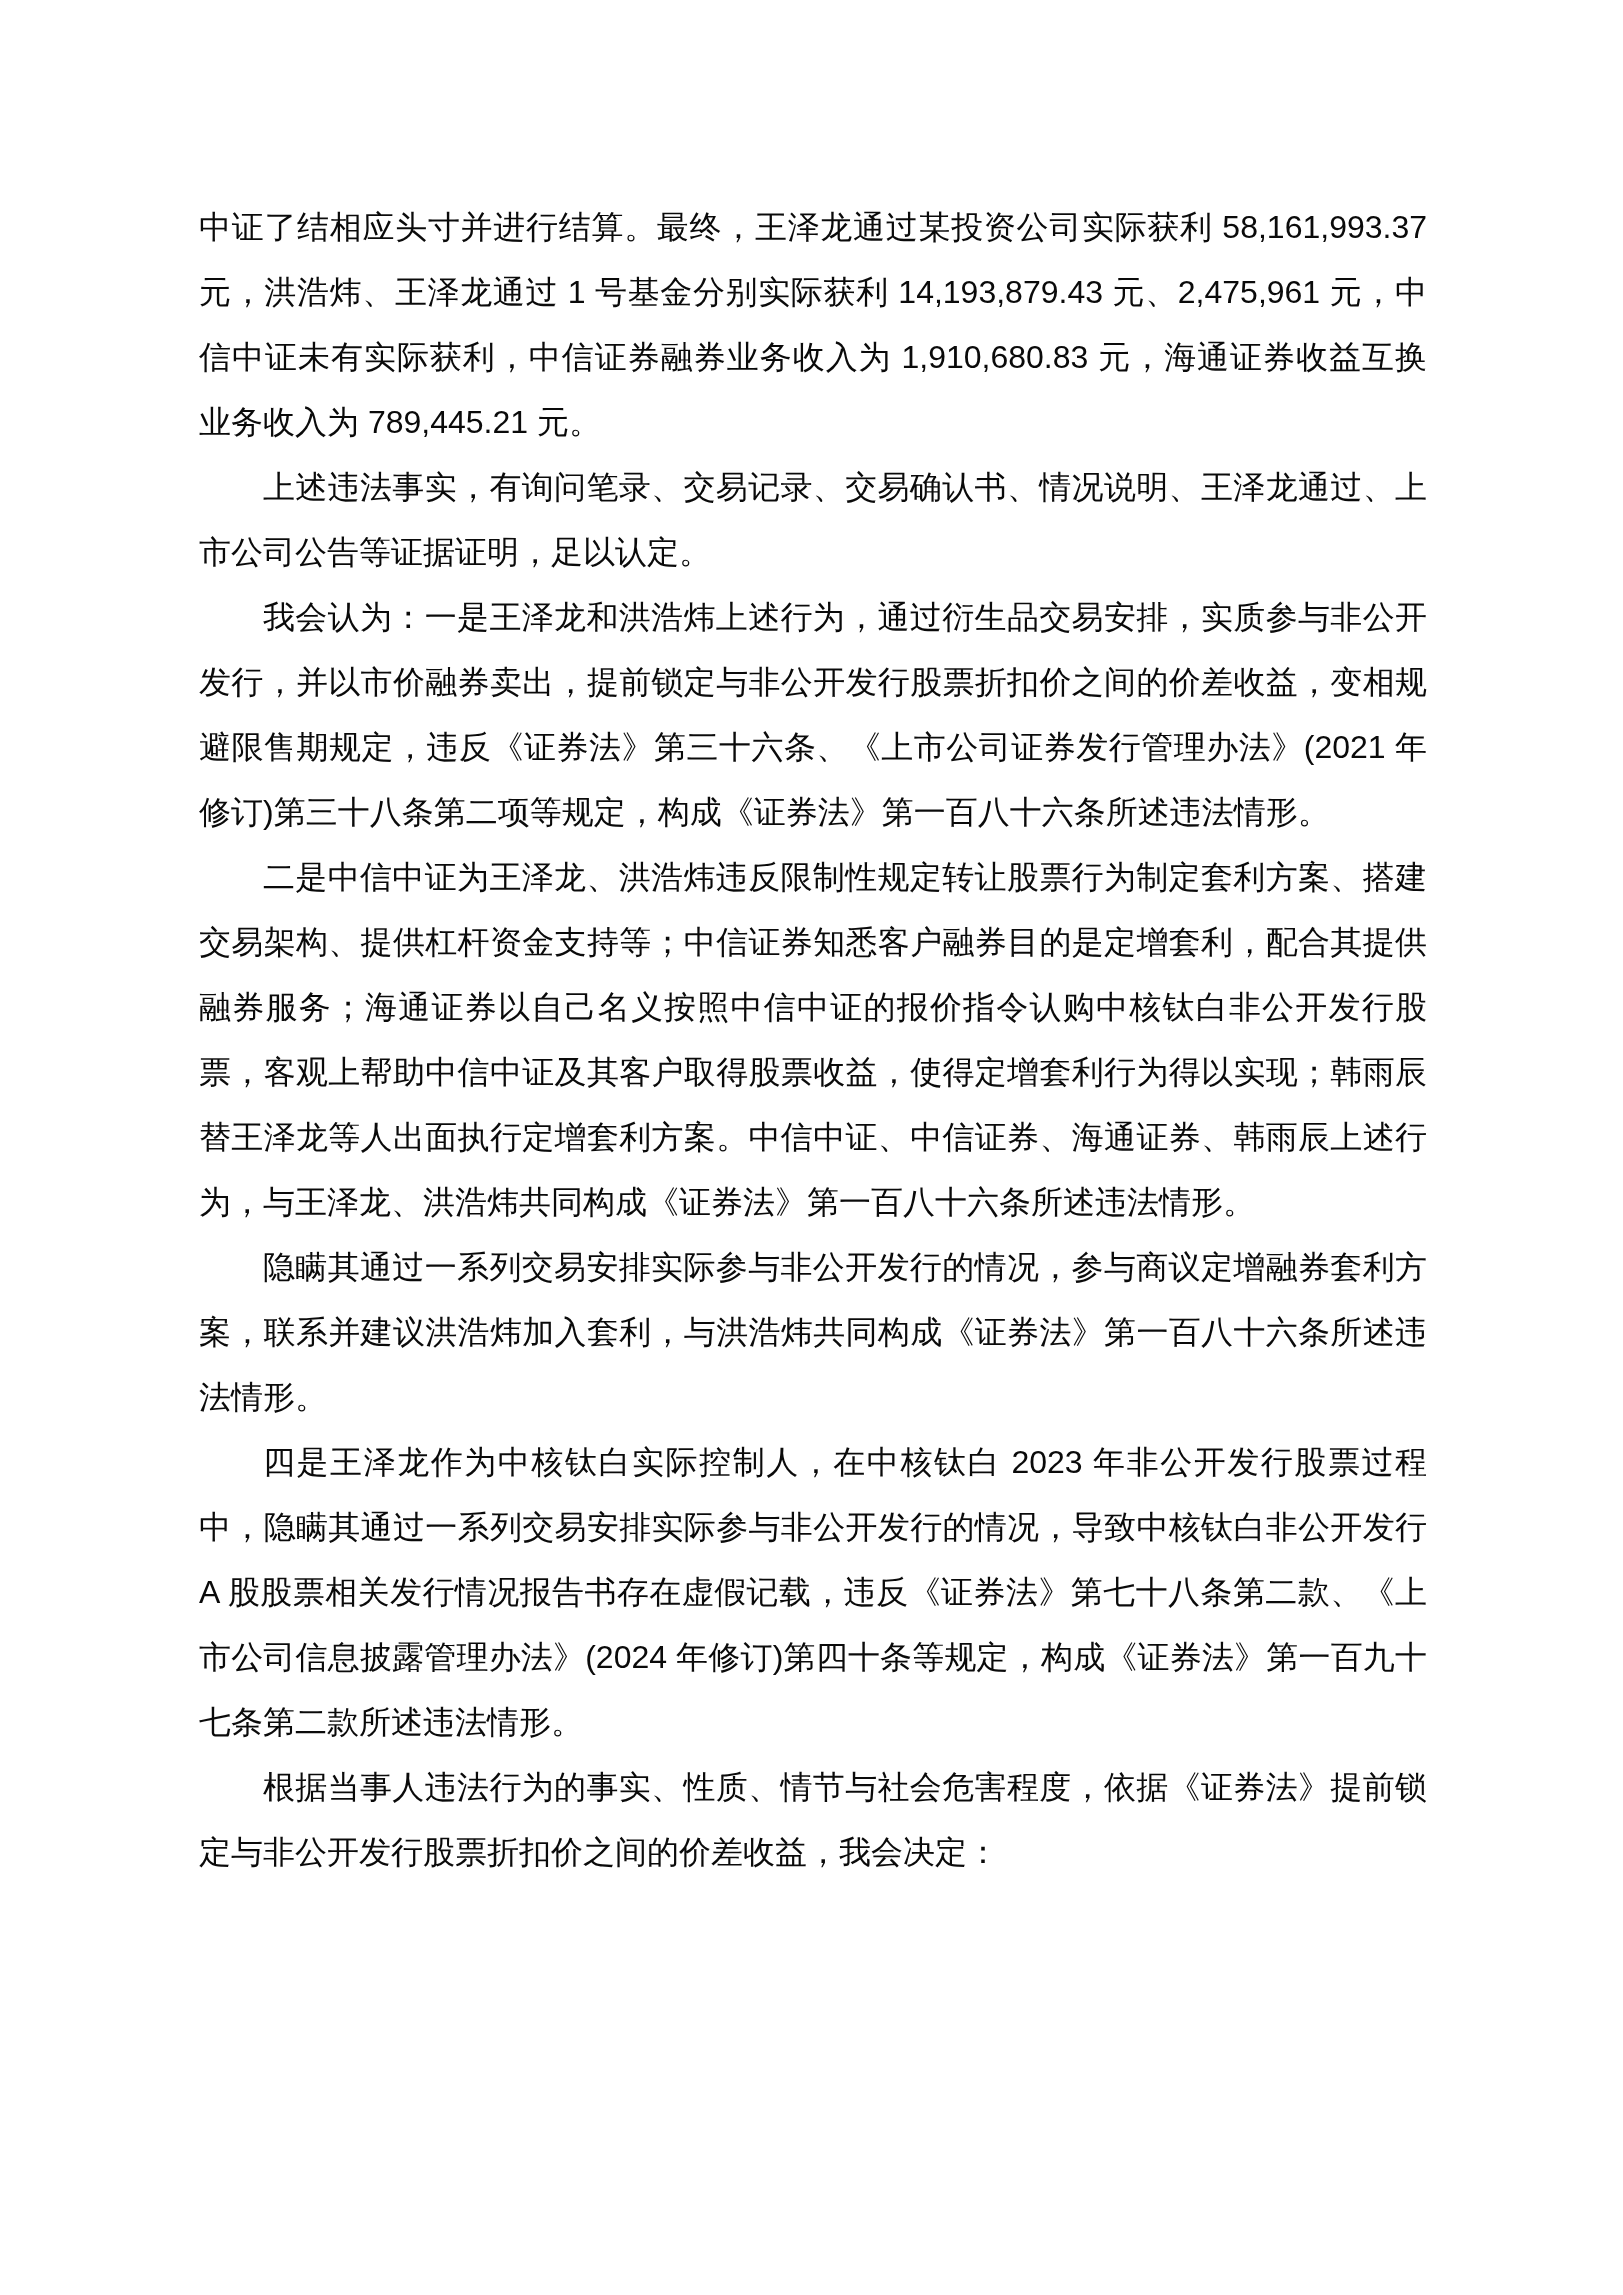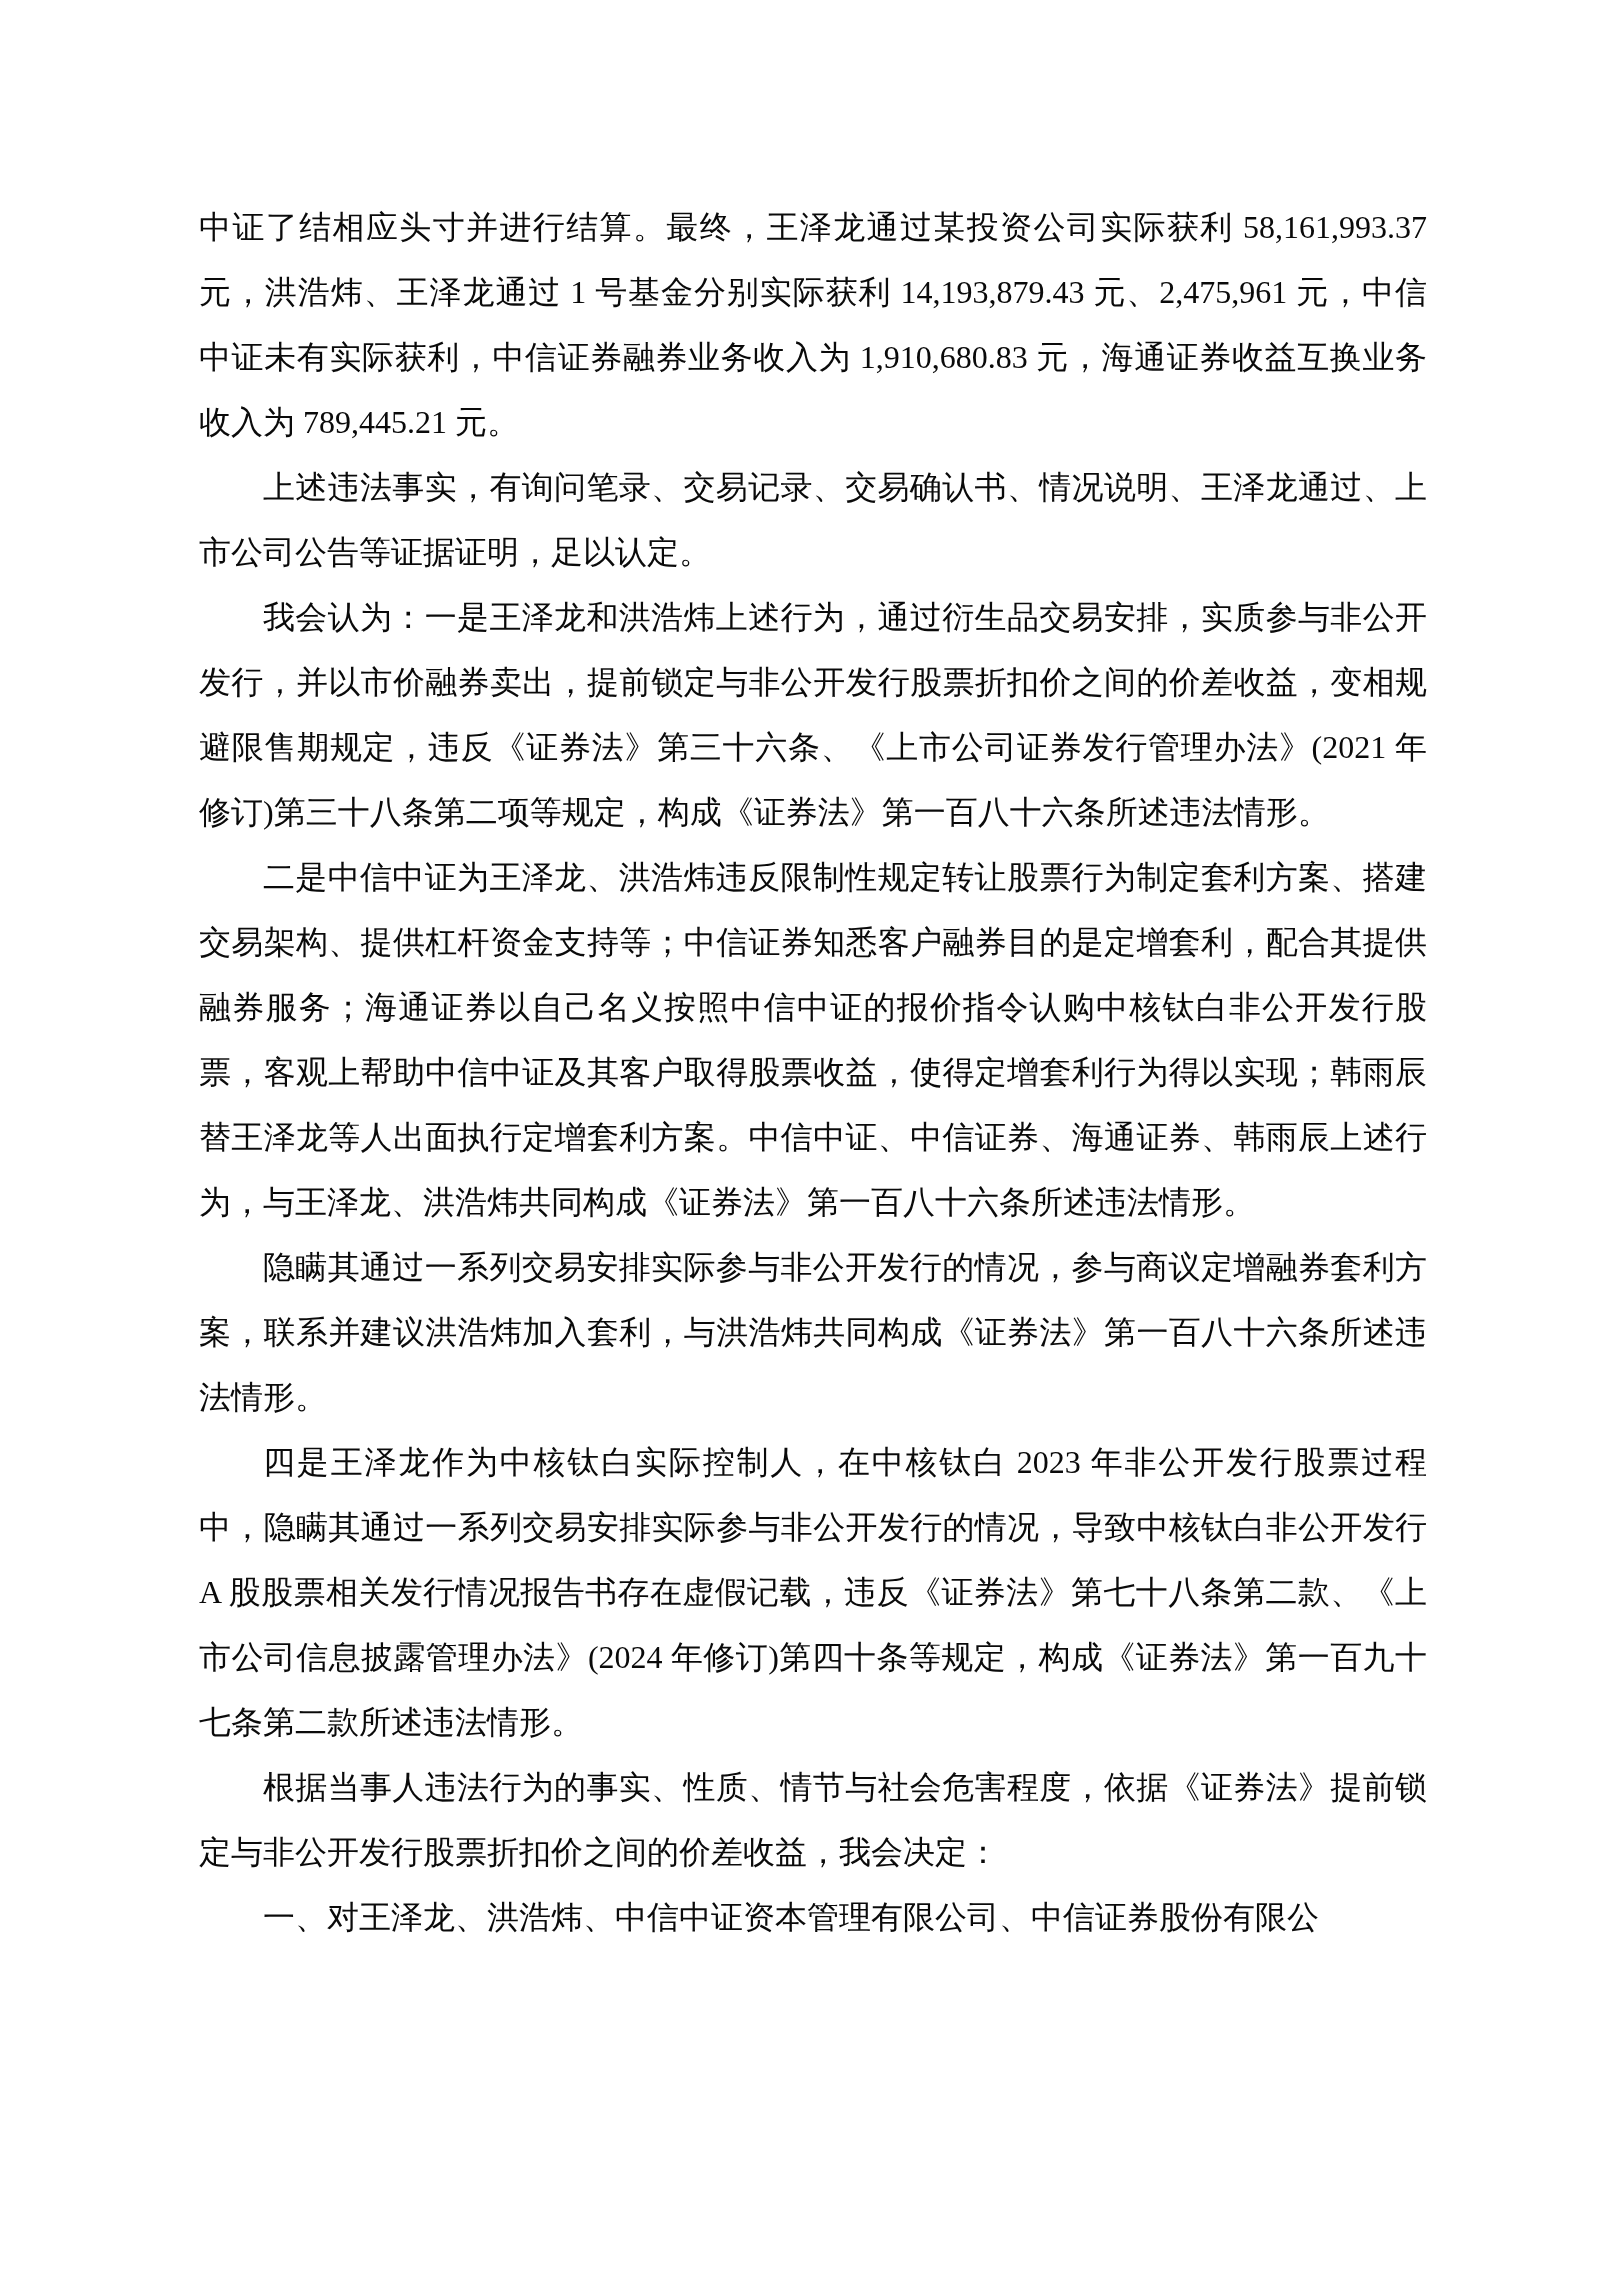--- a/index.html
+++ b/index.html
@@ -11,21 +11,21 @@
     width: 1623px;
     height: 2295px;
     overflow: hidden;
   }
   .page {
     box-sizing: border-box;
     width: 1623px;
     height: 2295px;
     background: #ffffff;
     padding: 195px 196px 0 199px;
-    font-family: Liberation Serif, serif;
+    font-family: Liberation Sans, sans-serif;
     font-size: 32px;
     line-height: 65px;
     color: #0a0a0a;
     text-align: justify;
     text-justify: inter-ideograph;
   }
   .para {
     margin: 0;
     padding: 0;
     text-indent: 2em;
@@ -39,15 +39,14 @@
 <body>
 
 <div class="page">
   <p class="para no-indent">中证了结相应头寸并进行结算。最终，王泽龙通过某投资公司实际获利 58,161,993.37 元，洪浩炜、王泽龙通过 1 号基金分别实际获利 14,193,879.43 元、2,475,961 元，中信中证未有实际获利，中信证券融券业务收入为 1,910,680.83 元，海通证券收益互换业务收入为 789,445.21 元。</p>
   <p class="para">上述违法事实，有询问笔录、交易记录、交易确认书、情况说明、王泽龙通过、上市公司公告等证据证明，足以认定。</p>
   <p class="para">我会认为：一是王泽龙和洪浩炜上述行为，通过衍生品交易安排，实质参与非公开发行，并以市价融券卖出，提前锁定与非公开发行股票折扣价之间的价差收益，变相规避限售期规定，违反《证券法》第三十六条、《上市公司证券发行管理办法》(2021 年修订)第三十八条第二项等规定，构成《证券法》第一百八十六条所述违法情形。</p>
   <p class="para">二是中信中证为王泽龙、洪浩炜违反限制性规定转让股票行为制定套利方案、搭建交易架构、提供杠杆资金支持等；中信证券知悉客户融券目的是定增套利，配合其提供融券服务；海通证券以自己名义按照中信中证的报价指令认购中核钛白非公开发行股票，客观上帮助中信中证及其客户取得股票收益，使得定增套利行为得以实现；韩雨辰替王泽龙等人出面执行定增套利方案。中信中证、中信证券、海通证券、韩雨辰上述行为，与王泽龙、洪浩炜共同构成《证券法》第一百八十六条所述违法情形。</p>
   <p class="para">隐瞒其通过一系列交易安排实际参与非公开发行的情况，参与商议定增融券套利方案，联系并建议洪浩炜加入套利，与洪浩炜共同构成《证券法》第一百八十六条所述违法情形。</p>
   <p class="para">四是王泽龙作为中核钛白实际控制人，在中核钛白 2023 年非公开发行股票过程中，隐瞒其通过一系列交易安排实际参与非公开发行的情况，导致中核钛白非公开发行 A 股股票相关发行情况报告书存在虚假记载，违反《证券法》第七十八条第二款、《上市公司信息披露管理办法》(2024 年修订)第四十条等规定，构成《证券法》第一百九十七条第二款所述违法情形。</p>
   <p class="para">根据当事人违法行为的事实、性质、情节与社会危害程度，依据《证券法》提前锁定与非公开发行股票折扣价之间的价差收益，我会决定：</p>
-  <p class="para">一、对王泽龙、洪浩炜、中信中证资本管理有限公司、中信证券股份有限公</p>
 </div>
 
 
 </body></html>

